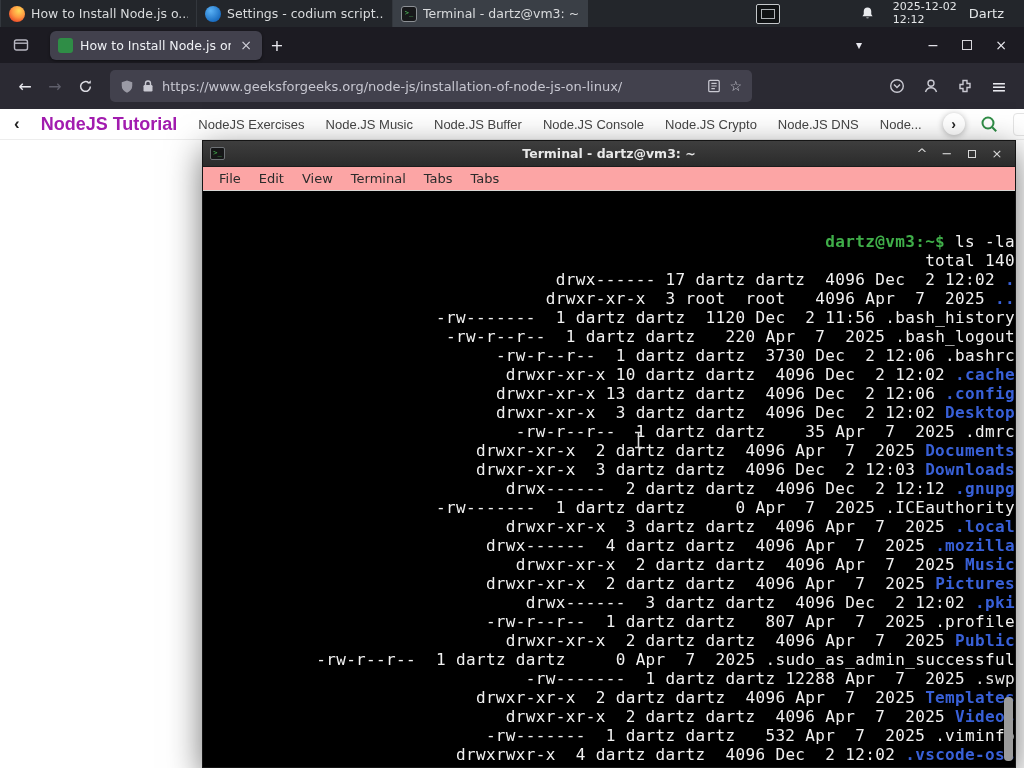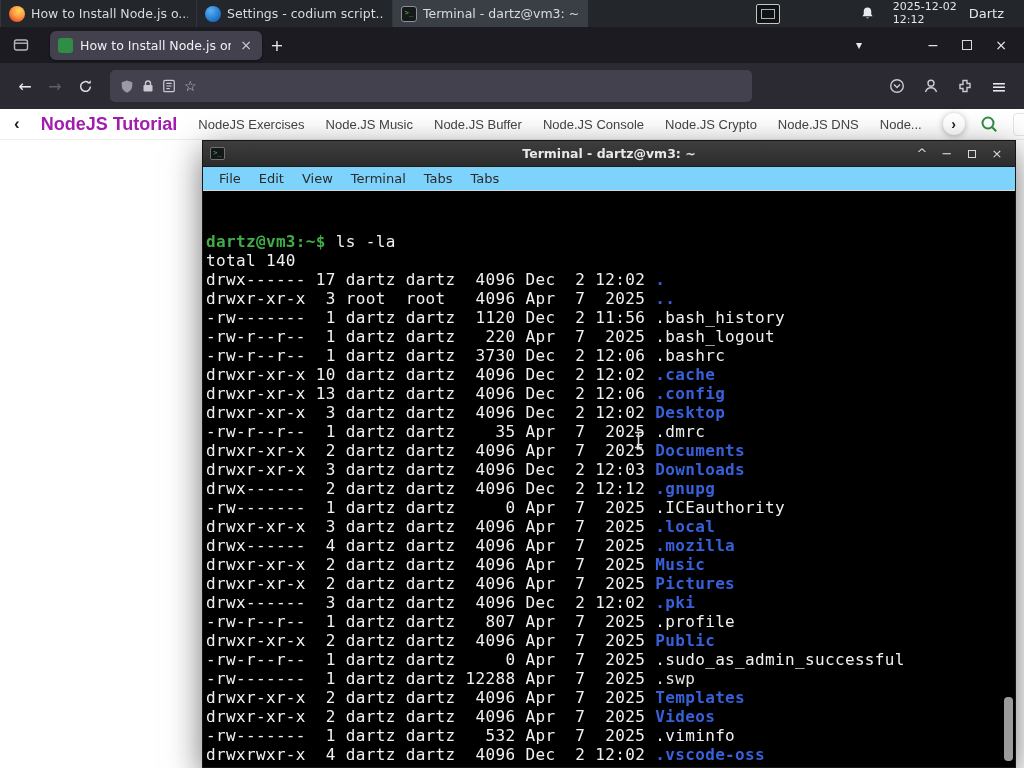--- a/index.html
+++ b/index.html
@@ -73,27 +73,27 @@
                 display:flex; align-items:center; padding:0 7px; border-bottom:1px solid #1c1c1c; }
   .term-win-ico { width:15px; height:13px; border-radius:2px; background:#151617; border:1px solid #6e7276;
                   color:#46c054; font-family:"DejaVu Sans Mono", monospace; font-size:7px;
                   line-height:11px; text-align:center; }
   .term-title-text { position:absolute; left:0; right:0; text-align:center; color:#e8e8e8;
                      font-size:12.5px; font-weight:bold; pointer-events:none; }
   .term-controls { margin-left:auto; display:flex; gap:3px; position:relative; z-index:2; }
   .tbtn { width:22px; height:20px; display:flex; align-items:center; justify-content:center;
           color:#d9d9d9; font-size:13px; }
   .tbtn .box { width:8px; height:8px; border:1.2px solid #d9d9d9; }
-  .term-menu { height:24px; background:#7dd3fc; border-bottom:1px solid #d9d7d5; display:flex;
+  .term-menu { height:24px; background:#fca5a5; border-bottom:1px solid #d9d7d5; display:flex;
                align-items:center; padding:0 7px; font-size:13px; color:#2b2b2b; }
   .term-menu span { padding:0 9px; }
   .term-body { position:relative; height:576px; background:#000; padding:3px 0 0 3px; overflow:hidden;
                font-family:"DejaVu Sans Mono", monospace; font-size:16px; line-height:19px;
                letter-spacing:0.35px; color:#f1f1f1; white-space:pre; }
-  .tline { height:19px; }
+  .tline { height:19px;text-align:right; }
   .t-green { color:#3fae49; font-weight:bold; }
   .t-dir { color:#3860d8; font-weight:bold; }
   .t-dim { color:#e5e5e5; }
   .term-thumb { position:absolute; right:2px; top:506px; width:9px; height:64px;
                 background:#9b9b9b; border-radius:4px; }
   .ibeam { position:absolute; left:430px; top:240px; }
 </style>
 </head>
 <body>
 
@@ -172,20 +172,21 @@
       </span>
 
       <div class="urlbar">
         <svg width="14" height="15" viewBox="0 0 16 16">
           <path d="M8 1l6 2v4c0 4-2.5 6.5-6 8-3.5-1.5-6-4-6-8V3z" fill="#9a9aa5"></path>
         </svg>
         <svg width="12" height="14" viewBox="0 0 12 14">
           <rect x="1.5" y="6" width="9" height="6.5" rx="1.2" fill="#c9c9d2"></rect>
           <path d="M3.5 6V4.5a2.5 2.5 0 0 1 5 0V6" fill="none" stroke="#c9c9d2" stroke-width="1.4"></path>
         </svg>
+        <span class="url-text">https://www.geeksforgeeks.org/node-js/installation-of-node-js-on-linux/</span>
         <svg width="14" height="14" viewBox="0 0 16 16">
           <rect x="2" y="1.5" width="12" height="13" rx="1.5" fill="none" stroke="#c9c9d2" stroke-width="1.4"></rect>
           <path d="M5 5h6M5 8h6M5 11h4" stroke="#c9c9d2" stroke-width="1.3"></path>
         </svg>
         <span class="star">☆</span>
       </div>
 
       <div class="nav-right">
         <span class="navbtn">
           <svg width="16" height="16" viewBox="0 0 16 16">

